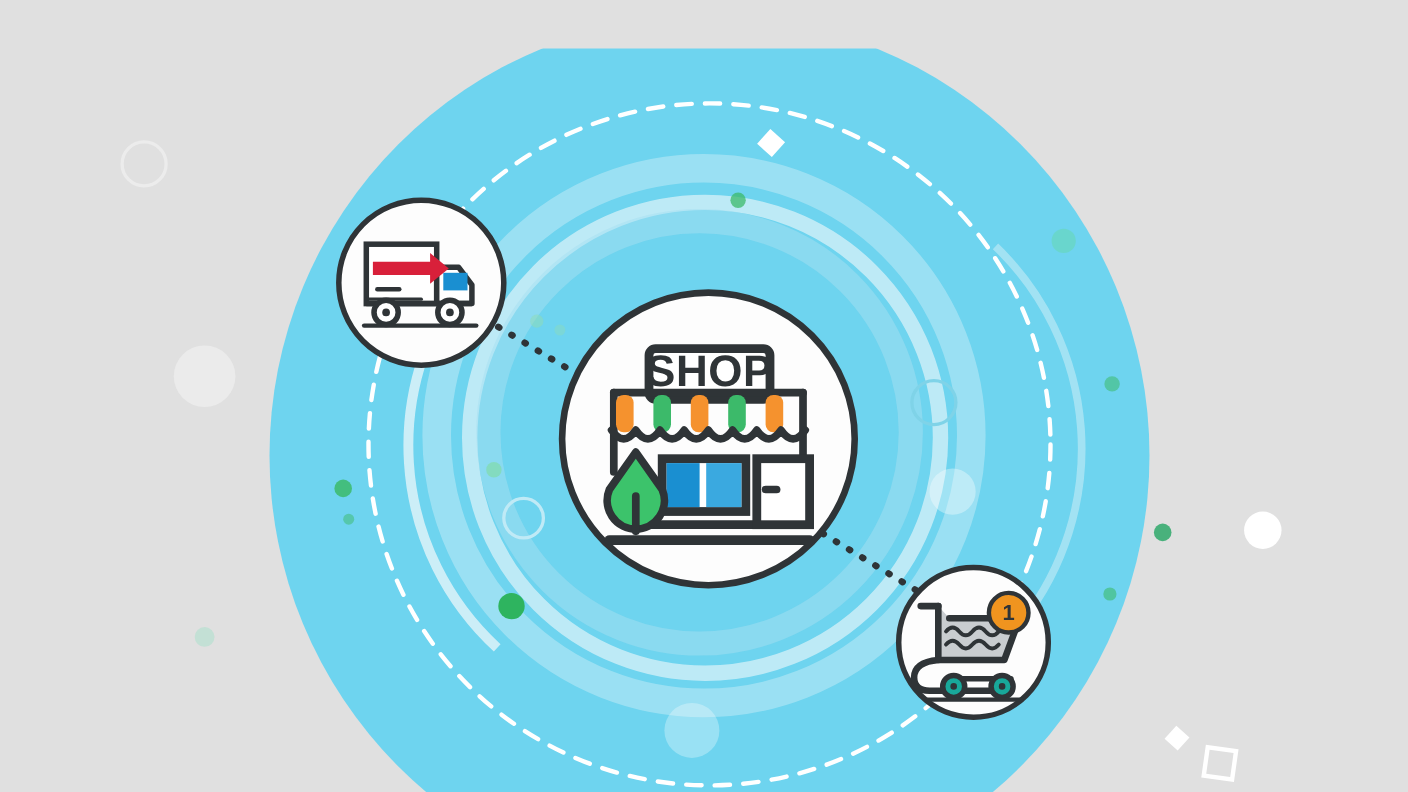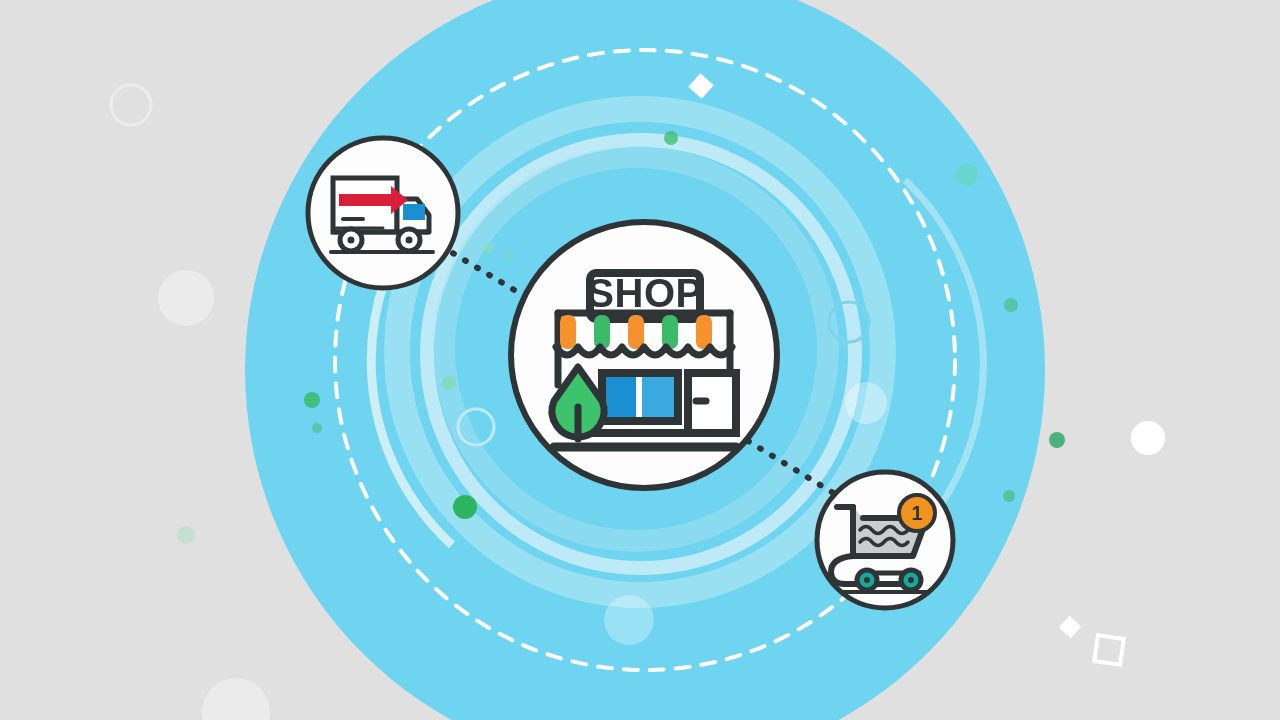--- a/index.html
+++ b/index.html
@@ -1,21 +1,21 @@
 <!DOCTYPE html>
 <html><head>
 <meta charset="utf-8">
 <style>
   html,body{margin:0;padding:0;}
   body{
     width:1280px;height:720px;overflow:hidden;
     background:#e0e0e0;
     font-family:"Liberation Sans", sans-serif;
   }
-  #scene{position:relative;width:1280px;height:508px;}
+  #scene{position:relative;width:1280px;height:508px;margin-top:44px;}
   #scene svg{display:block;}
 </style>
 </head>
 <body>
 
 <div id="scene">
 <svg width="1280" height="720" viewBox="0 0 1280 720" xmlns="http://www.w3.org/2000/svg">
 
   <defs>
     <clipPath id="blobclip">

